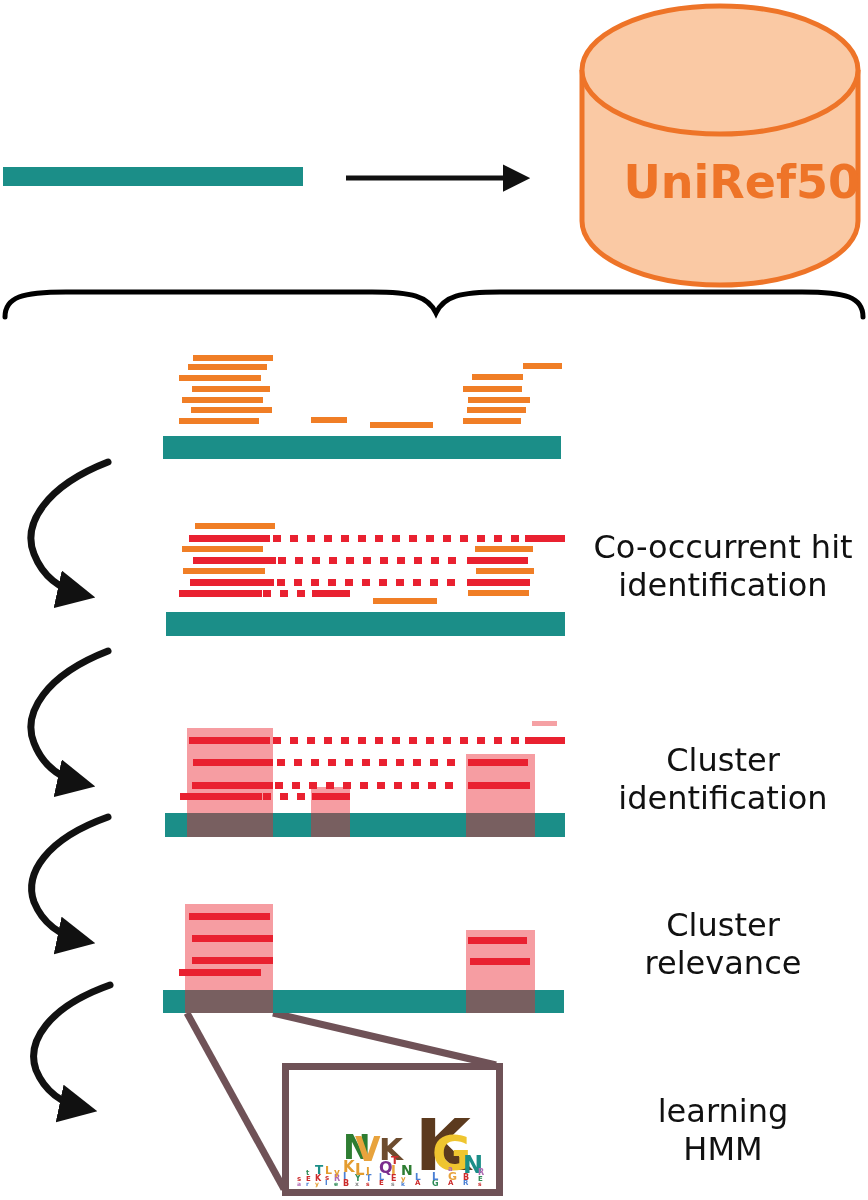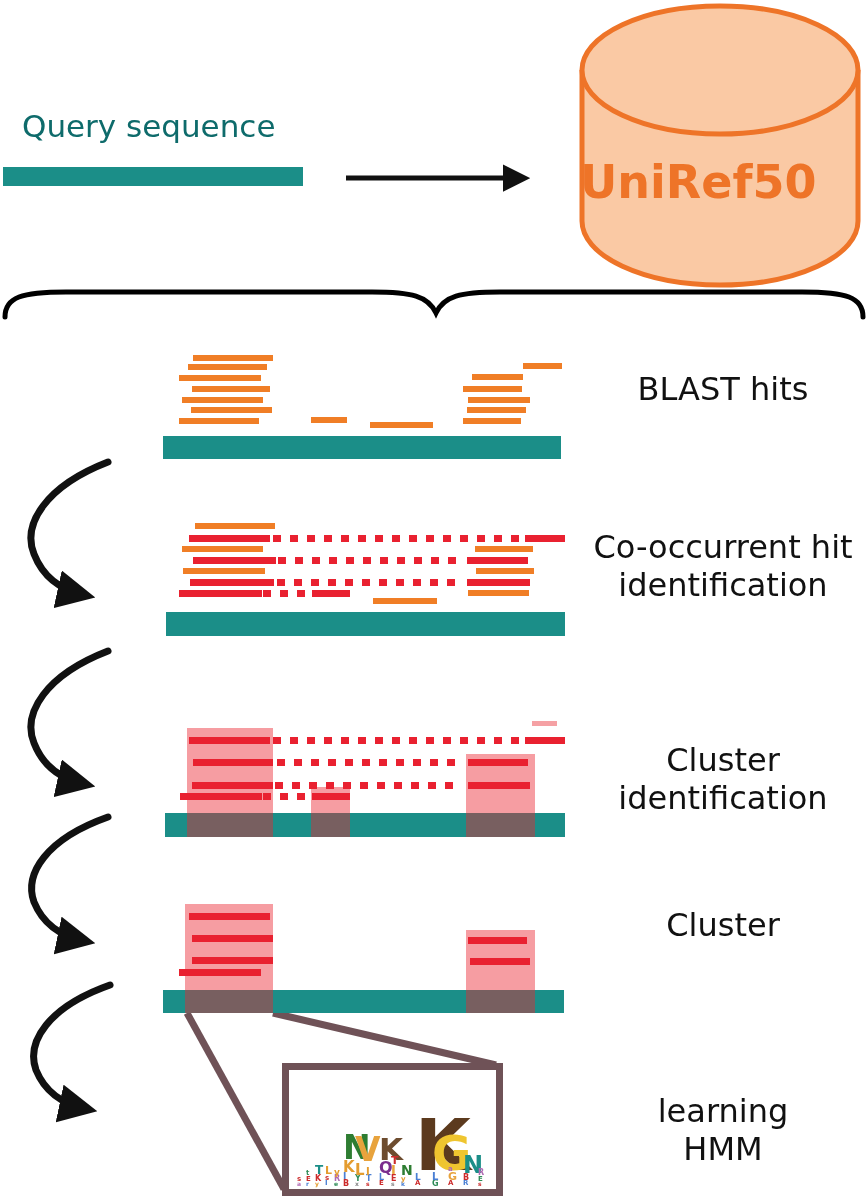--- a/index.html
+++ b/index.html
@@ -33,21 +33,21 @@
   }
   #query-label{
     position:absolute;left:22px;top:108px;font-size:31px;color:var(--dark-teal-text);
     white-space:nowrap;
   }
   #blast-label{
     position:absolute;left:358px;top:98px;width:180px;text-align:center;
     font-size:50px;color:var(--text-black);letter-spacing:-1px;
   }
   #db-label{
-    position:absolute;left:580px;top:155px;width:280px;text-align:left;
+    position:absolute;left:580px;top:155px;width:280px;text-align:right;
     font-size:46px;font-weight:bold;color:var(--db-stroke);
   }
   #logo-box{
     position:absolute;left:282px;top:1063px;width:221px;height:133px;
     border:7px solid var(--magnifier-brown);background:#fff;box-sizing:border-box;
   }
   #logo-letters span{position:absolute;font-weight:bold;}
 </style>
 </head>
 <body>
@@ -73,21 +73,20 @@
 
     <path d="M 108 462 C 46 486 22 524 34 554 C 43 577 61 590 84 595" stroke="#111" stroke-width="7" fill="none" stroke-linecap="round" marker-end="url(#ah)"></path>
     <path d="M 108 651 C 46 675 22 713 34 743 C 43 766 61 779 84 784" stroke="#111" stroke-width="7" fill="none" stroke-linecap="round" marker-end="url(#ah)"></path>
     <path d="M 108 817 C 46 839 24 874 34 902 C 43 924 60 936 84 941" stroke="#111" stroke-width="7" fill="none" stroke-linecap="round" marker-end="url(#ah)"></path>
     <path d="M 110 985 C 48 1007 26 1042 36 1070 C 45 1092 62 1104 86 1109" stroke="#111" stroke-width="7" fill="none" stroke-linecap="round" marker-end="url(#ah)"></path>
 
     <path d="M 187 1013 L 284 1189" stroke="var(--magnifier-brown)" stroke-width="7" fill="none"></path>
     <path d="M 273 1013 L 496 1065" stroke="var(--magnifier-brown)" stroke-width="7" fill="none"></path>
   </svg>
 
-  <div id="query-label">Query sequence</div>
   <div class="tealbar" style="left:3px;top:167px;width:300px;height:19px"></div>
   <div id="db-label">UniRef50</div>
 
   <div>
     <div class="ob" style="left:193px;top:355px;width:80px"></div>
     <div class="ob" style="left:188px;top:364px;width:79px"></div>
     <div class="ob" style="left:179px;top:375px;width:82px"></div>
     <div class="ob" style="left:192px;top:386px;width:78px"></div>
     <div class="ob" style="left:182px;top:397px;width:81px"></div>
     <div class="ob" style="left:191px;top:407px;width:81px"></div>
@@ -206,33 +205,30 @@
       <span style="left: 448px; top: 1172.6px; font-size: 11px; line-height: 8.8px; color: rgb(232, 163, 61);">G</span>
       <span style="left: 448px; top: 1167px; font-size: 7px; line-height: 5.6px; color: rgb(176, 106, 179);">a</span>
       <span style="left: 463px; top: 1181.4px; font-size: 7px; line-height: 5.6px; color: rgb(74, 127, 212);">R</span>
       <span style="left: 463px; top: 1175px; font-size: 8px; line-height: 6.4px; color: rgb(204, 43, 43);">B</span>
       <span style="left: 463px; top: 1155.8px; font-size: 24px; line-height: 19.2px; color: rgb(27, 142, 136);">N</span>
       <span style="left: 478px; top: 1182.2px; font-size: 6px; line-height: 4.8px; color: rgb(204, 43, 43);">s</span>
       <span style="left: 478px; top: 1176.6px; font-size: 7px; line-height: 5.6px; color: rgb(46, 139, 87);">E</span>
       <span style="left: 478px; top: 1170.2px; font-size: 8px; line-height: 6.4px; color: rgb(176, 106, 179);">R</span>
     </div>
 
-  <div class="step-label" style="top:370px">
-    <div>BLAST hits</div>
-    <div></div>
-  </div>
   <div class="step-label" style="top:528px">
     <div>Co-occurrent hit</div>
     <div>identification</div>
   </div>
   <div class="step-label" style="top:741px">
     <div>Cluster</div>
     <div>identification</div>
   </div>
   <div class="step-label" style="top:906px">
     <div>Cluster</div>
+    <div>relevance</div>
   </div>
   <div class="step-label" style="top:1092px">
     <div>learning</div>
     <div>HMM</div>
   </div>
 
 </div>
 
 </body></html>

